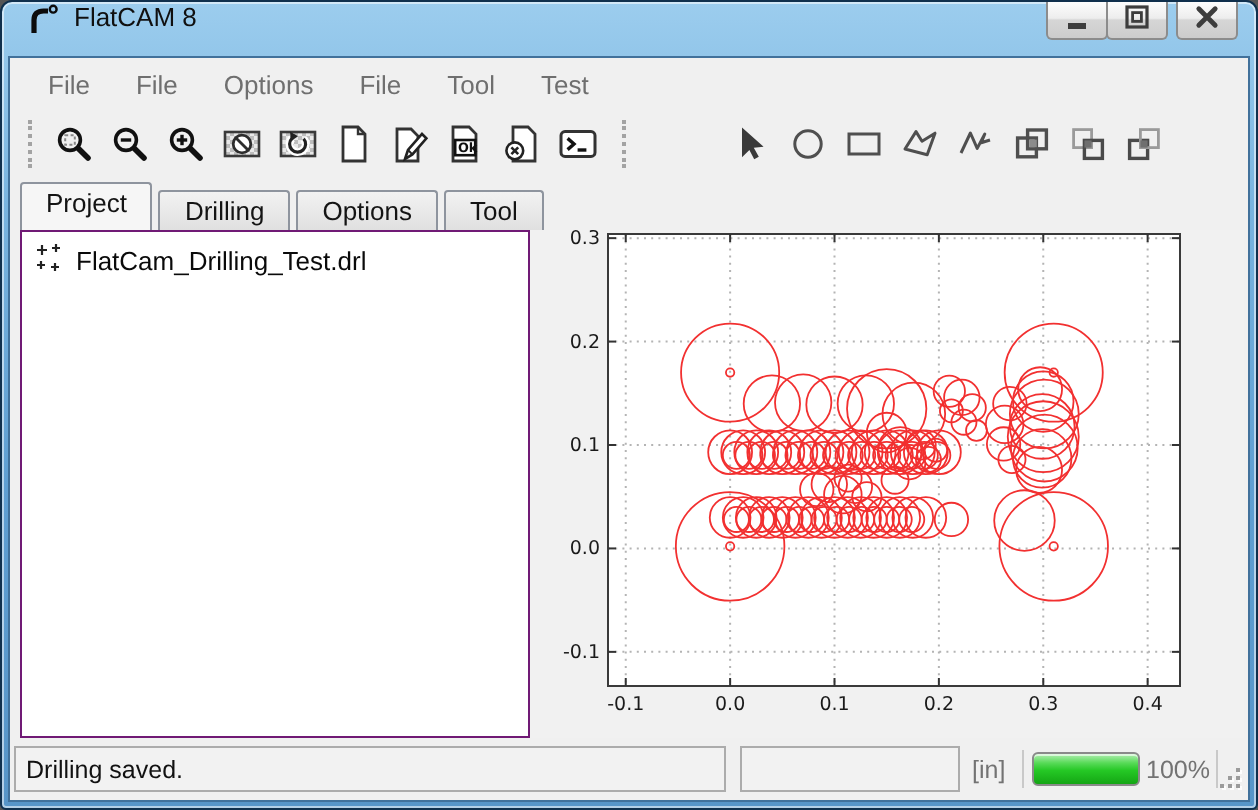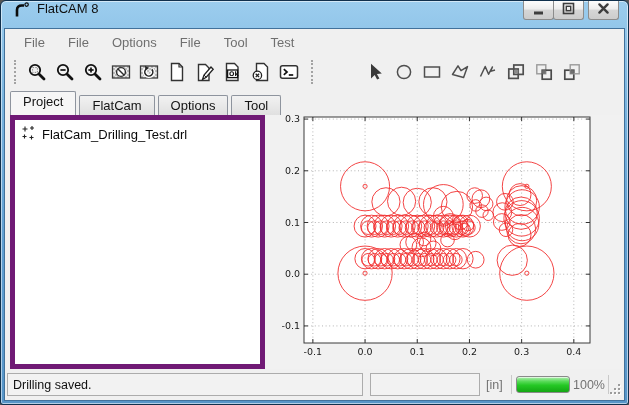--- a/index.html
+++ b/index.html
@@ -28,21 +28,21 @@
   .tb-btn{width:28px;height:28px;display:grid;place-items:center;background:transparent;border:none;padding:0;}
   .tb-gap{width:42px;}
   
   .tabs{position:absolute;left:5px;top:62px;height:24px;display:flex;align-items:flex-end;}
   .tab{height:20px;padding:2px 12px 0 12px;margin-right:3px;font-size:13px;color:#141414;
        background:linear-gradient(180deg,#f2f2f2,#e0e0e0);border:1px solid #8e949e;border-bottom:none;
        border-radius:2px 2px 0 0;}
   .tab.active{height:24px;background:#f6f6f6;position:relative;z-index:2;text-align:right;}
   
   .treepanel{position:absolute;left:5px;top:86px;width:255px;height:254px;background:#ffffff;
-             border:5px solid #701a75;padding:3px 2px;}
+             border:1px solid #701a75;padding:3px 2px;}
   .treeitem{display:flex;align-items:center;font-size:13px;color:#0a0a0a;padding:2px 2px;}
   .treeitem .ticon{margin:0 6px 0 2px;}
   
   .plotpanel{position:absolute;left:260px;top:86px;width:357px;height:256px;background:#f1f1f1;}
   
   .statusbar{position:absolute;left:0;right:0;bottom:0;height:31px;background:#f0f0f0;}
   .spanel{position:absolute;top:4px;height:23px;background:#f2f2f2;border:1px solid #acacac;
           font-size:12.5px;color:#111;display:flex;align-items:center;padding:0 5px;}
   .sep{position:absolute;top:6px;width:1px;height:19px;background:#c9c9c9;}
   .slabel{position:absolute;top:4px;height:23px;display:flex;align-items:center;font-size:12.5px;color:#737373;}
@@ -212,21 +212,21 @@
           <button class="tb-btn">
             <svg width="20" height="20" viewBox="0 0 20 20">
               <rect x="2.8" y="8.2" width="9" height="9" fill="none" stroke="#4a4a4a" stroke-width="1.7"></rect>
               <rect x="8.2" y="2.8" width="9" height="9" fill="none" stroke="#9a9a9a" stroke-width="1.4"></rect>
               <rect x="8.2" y="8.2" width="3.6" height="3.6" fill="#6f6f6f"></rect>
             </svg>
           </button>
         </div>
       <div class="tabs">
           <div class="tab active">Project</div>
-          <div class="tab">FlatCam</div>
+          <div class="tab">Drilling</div>
           <div class="tab">Options</div>
           <div class="tab">Tool</div>
         </div>
 
       <div class="treepanel">
           <div class="treeitem">
             <span class="ticon"><svg width="15" height="16" viewBox="0 0 15 16">
                 <path d="M4,1.5 V6.5 M1.5,4 H6.5 M11,1 V5 M9,3 H13 M3.5,9.5 V13.5 M1.5,11.5 H5.5 M10.5,10.5 V14.5 M8.5,12.5 H12.5" stroke="#222" stroke-width="1.1" fill="none"></path>
               </svg></span>
             <span>FlatCam_Drilling_Test.drl</span>

